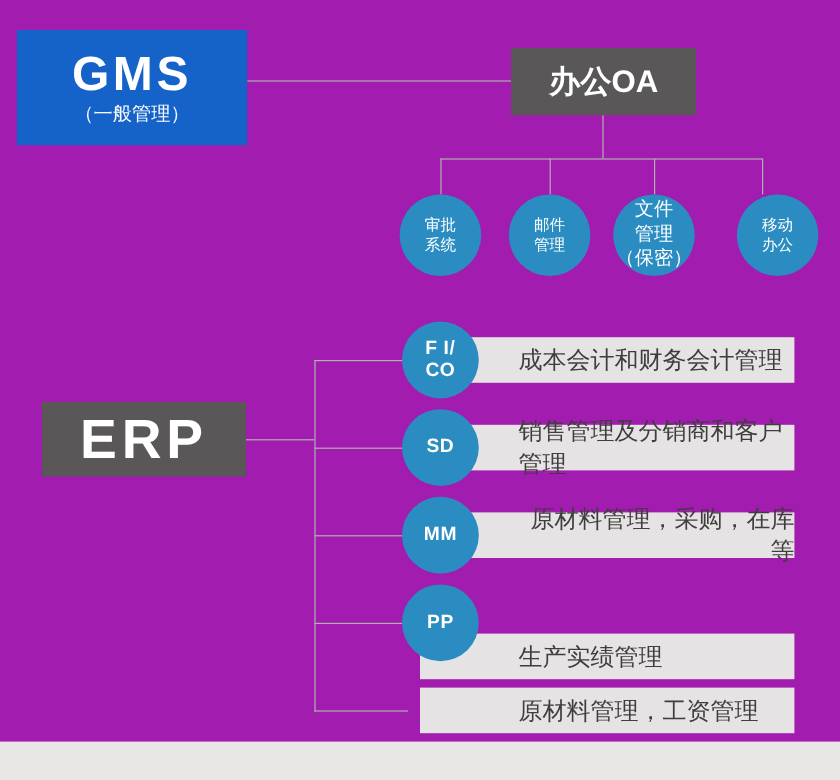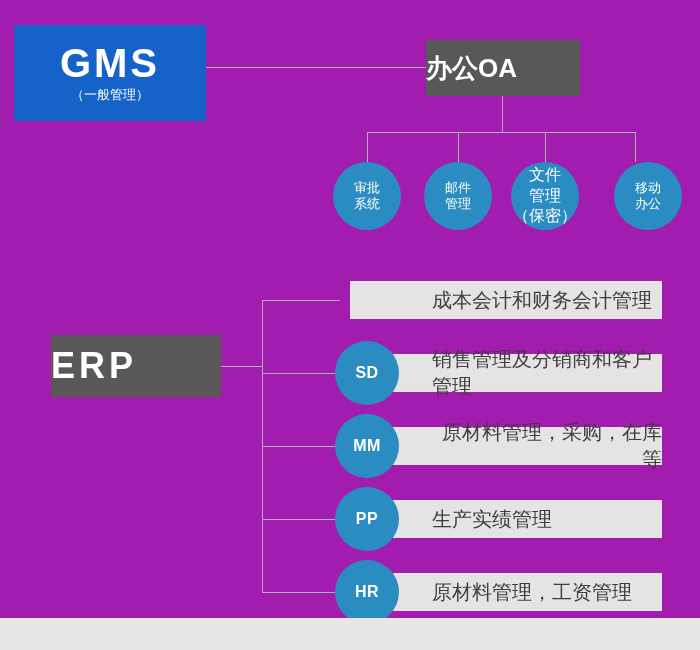--- a/index.html
+++ b/index.html
@@ -27,32 +27,32 @@
     width: 192px; height: 96px;
     background: #1562c8;
     color: #ffffff;
     display: flex; flex-direction: column;
     align-items: center; justify-content: center;
   }
   .gms-title {
     font-size: 40px; font-weight: bold; letter-spacing: 3px;
     line-height: 1.05;
   }
-  .gms-subtitle { font-size: 13px; margin-top: 2px; }
+  .gms-subtitle { font-size: 16px; margin-top: 2px; }
 
   
   .gray-box {
     position: absolute;
     background: #595757;
     color: #ffffff;
-    display: flex; align-items: center; 
+    display: flex; align-items: center; justify-content: center;
     font-weight: bold;
   }
   .oa-box { left: 426px; top: 40px; width: 154px; height: 56px; font-size: 26px; }
-  .erp-box { left: 35px; top: 335px; width: 170px; height: 62px; font-size: 36px; letter-spacing: 4px; margin-left: 16px; }
+  .erp-box { left: 35px; top: 335px; width: 170px; height: 62px; font-size: 46px; letter-spacing: 4px; }
 
   
   .circle {
     position: absolute;
     border-radius: 50%;
     background: #2b8cc2;
     color: #ffffff;
     display: flex; align-items: center; justify-content: center;
     text-align: center;
   }
@@ -125,42 +125,43 @@
 办公</span>
   </div>
 
   <div class="gray-box erp-box">
     <span>ERP</span>
   </div>
 
   <div class="bar" style="top:281px;">
     <span>成本会计和财务会计管理</span>
   </div>
+  <div class="circle erp-circle" style="top:268px;">
+    <span class="code">F I/
+CO</span>
+  </div>
 
   <div class="bar" style="top:354px;">
     <span>销售管理及分销商和客户管理</span>
   </div>
   <div class="circle erp-circle" style="top:341px;">
     <span class="code">SD</span>
   </div>
 
   <div class="bar" style="top:427px;text-align:right;">
     <span>原材料管理，采购，在库等</span>
   </div>
   <div class="circle erp-circle" style="top:414px;">
     <span class="code">MM</span>
   </div>
 
-  <div class="bar" style="top:500px;">
+  <div class="bar" style="top:528px;">
     <span>生产实绩管理</span>
   </div>
   <div class="circle erp-circle" style="top:487px;">
     <span class="code">PP</span>
   </div>
 
   <div class="bar" style="top:573px;">
     <span>原材料管理，工资管理</span>
   </div>
-  <div class="circle erp-circle" style="top:560px;">
-    <span class="code">HR</span>
-  </div>
 
 </div>
 
 </body></html>

